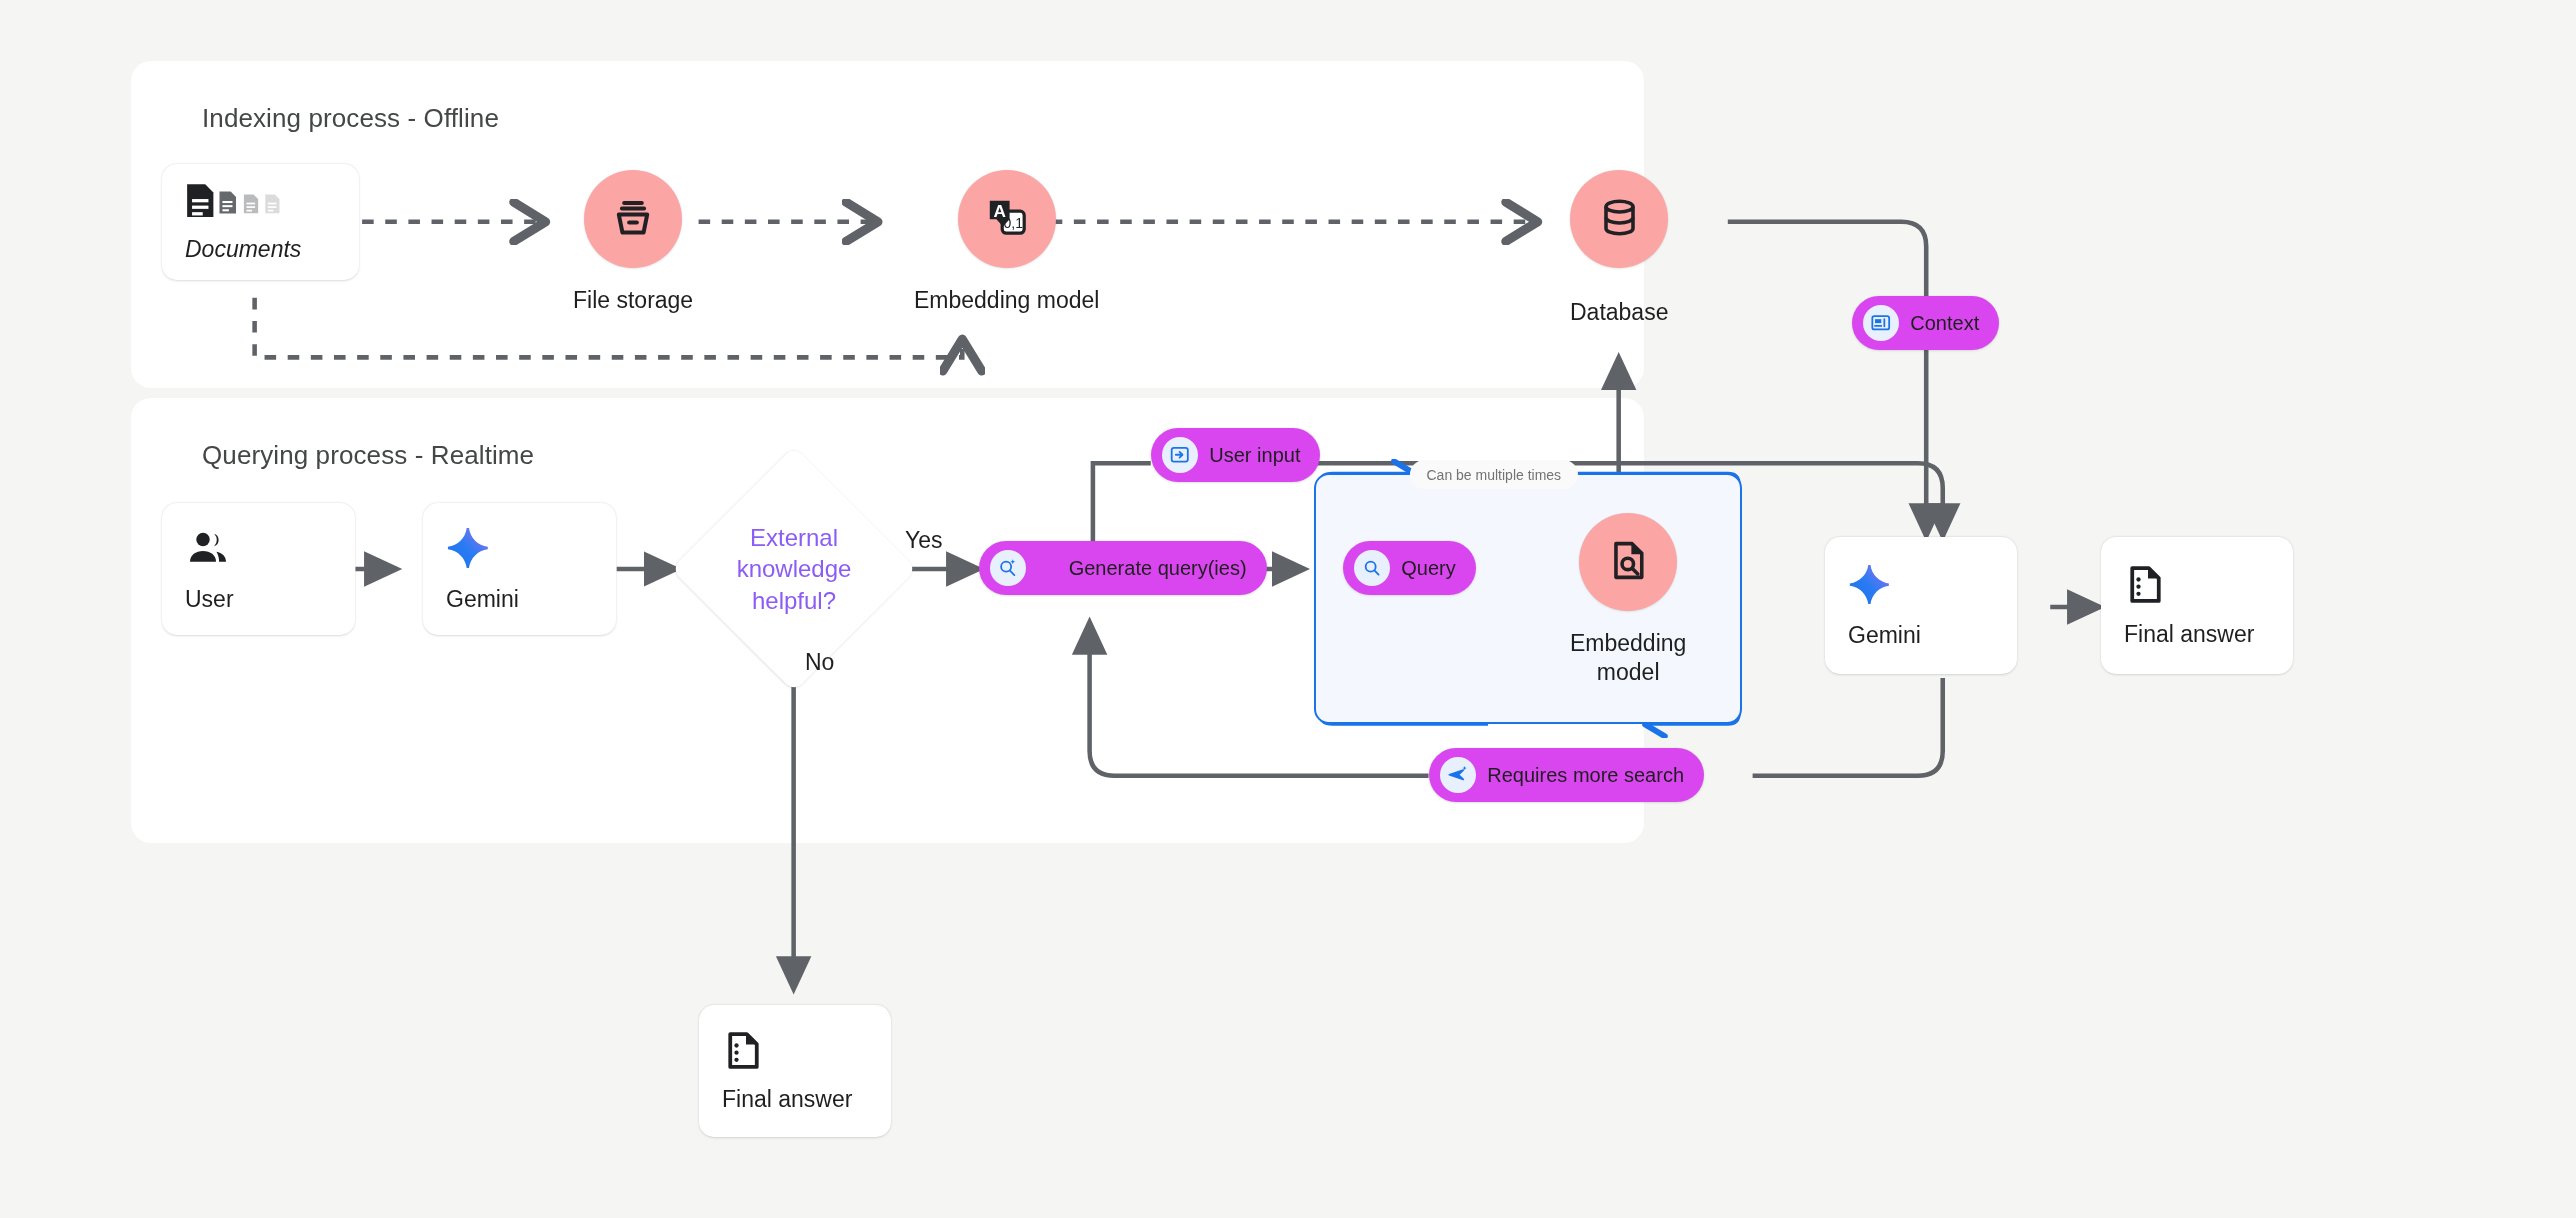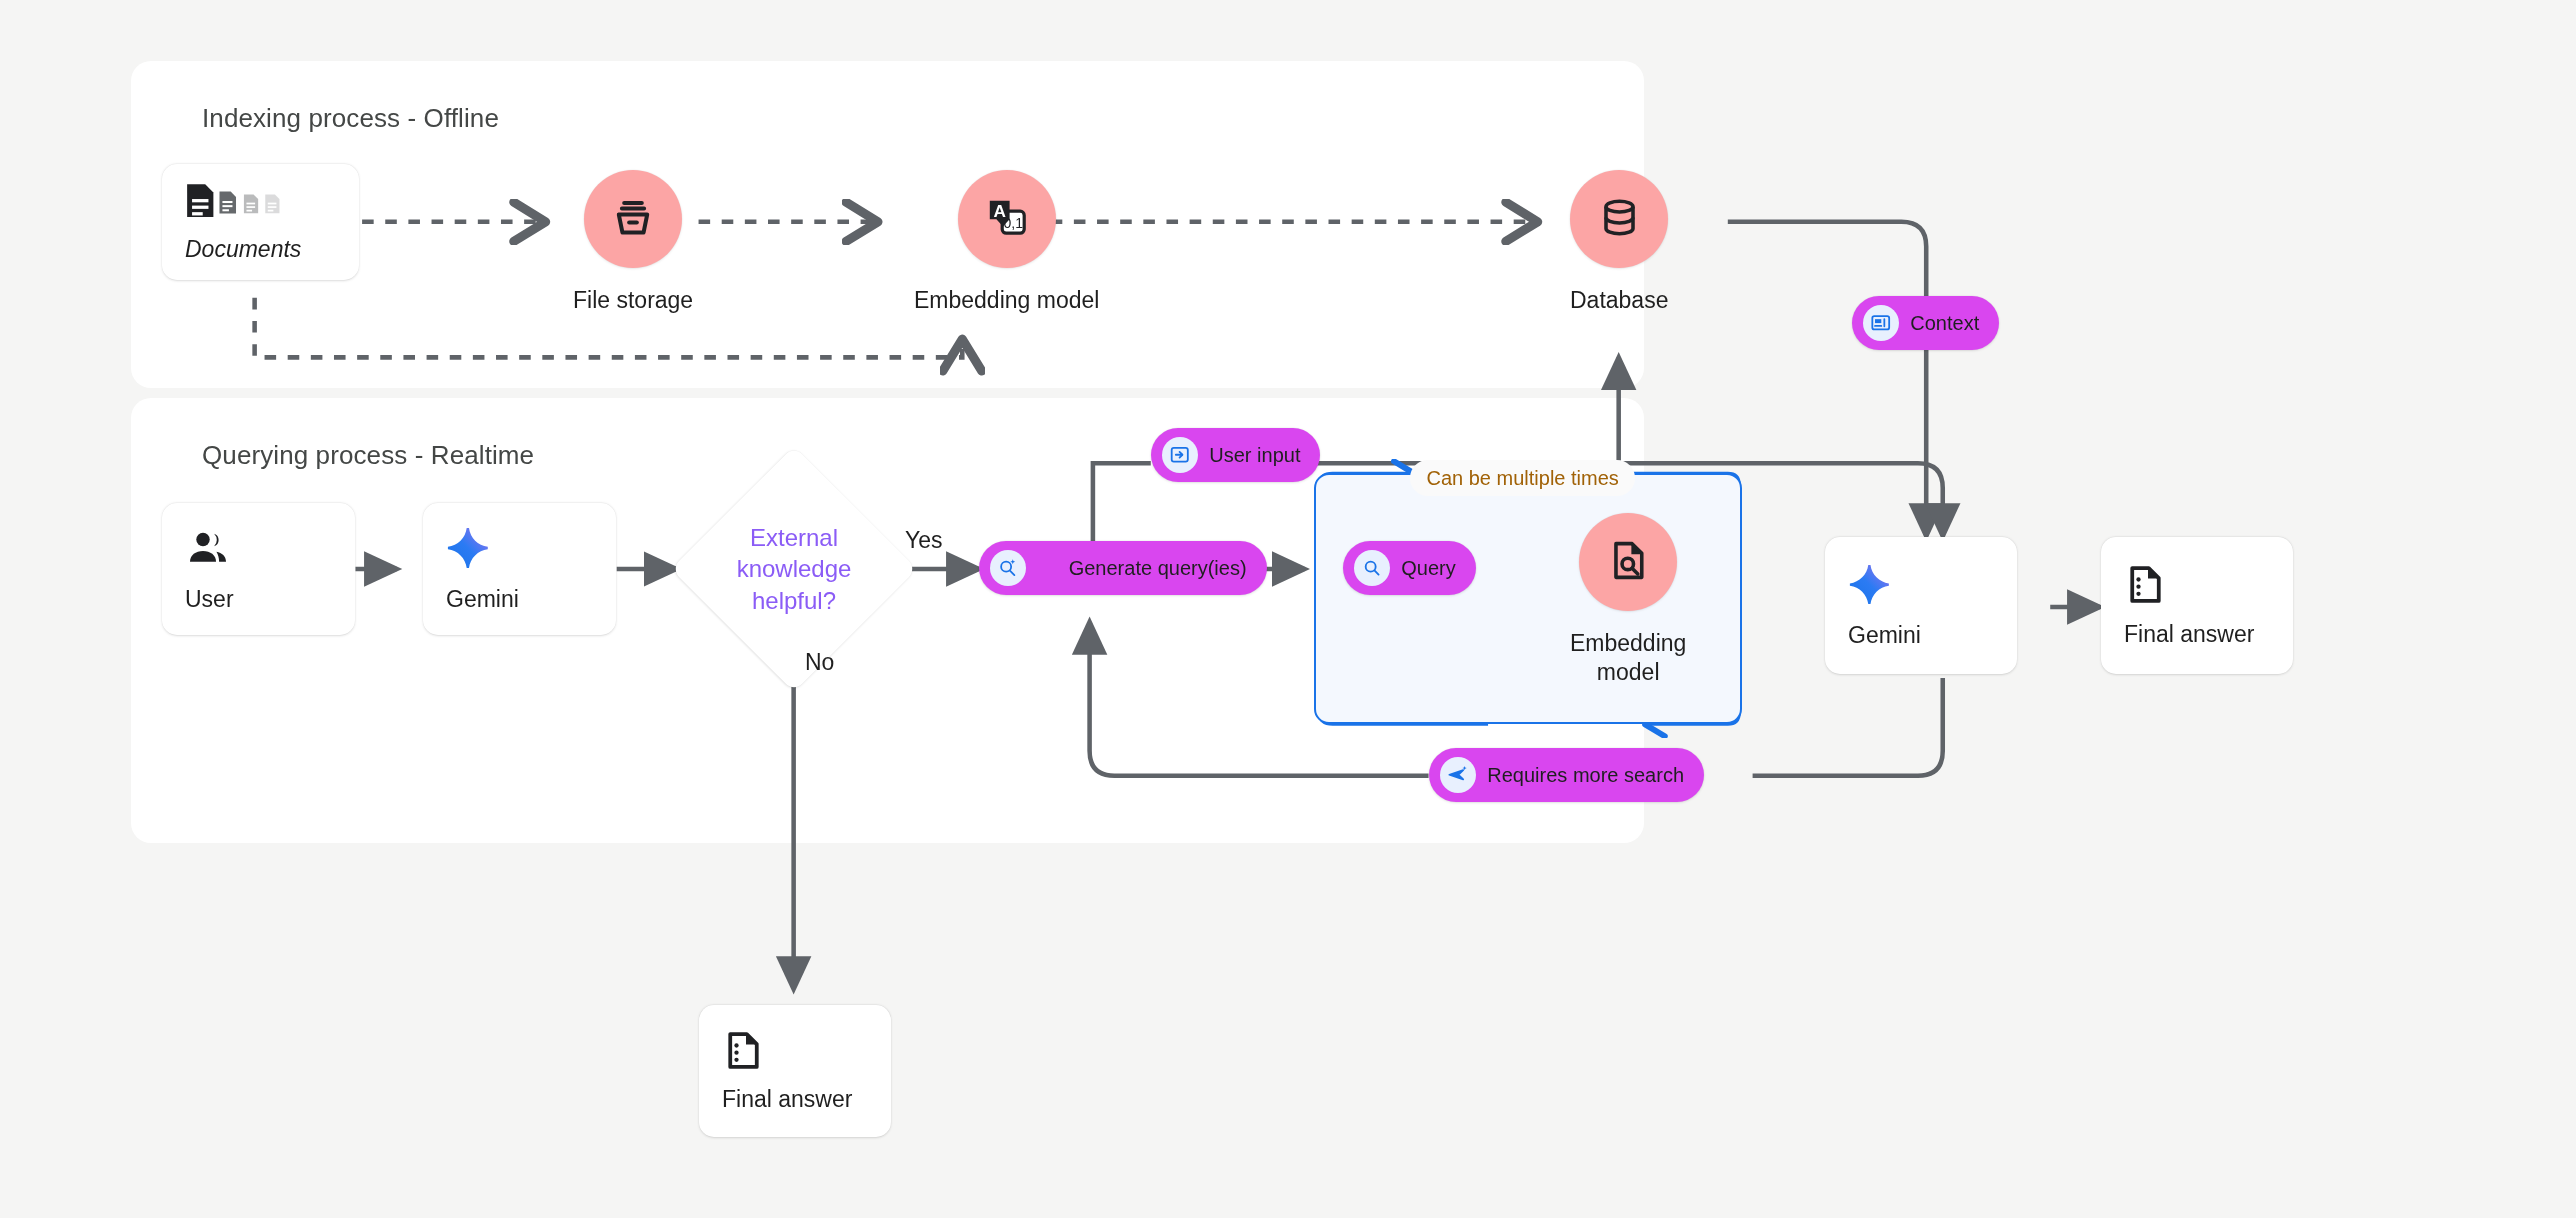--- a/index.html
+++ b/index.html
@@ -65,21 +65,21 @@
     box-shadow: 0 0.8px 2.5px rgba(0,0,0,.13), 0 0 0 0.4px rgba(0,0,0,.035);
     font-size: 20px; color: #1f1f1f; white-space: nowrap;
   }
   .pill .pill-ico {
     width: 36px; height: 36px; border-radius: 50%;
     background: #e8f0fe;
     display:flex; align-items:center; justify-content:center; flex: 0 0 36px;
   }
   .pill-plain {
     position:absolute; background:#fafafa; border-radius:826px;
-    padding: 6.6px 16.5px; font-size: 20px; color:#a16207; white-space:nowrap;text-align:center;
+    padding: 6.6px 16.5px; font-size: 14px; color:#737373; white-space:nowrap;text-align:center;
   }
 
   
   .diamond-wrap { position: absolute; width: 174px; height: 174px; }
   .diamond-shape {
     position:absolute; inset:0; background:#ffffff;
     transform: rotate(45deg); border-radius: 11.6px;
     box-shadow: 0 0.8px 2.5px rgba(0,0,0,.12), 0 0 0 0.4px rgba(0,0,0,.03);
   }
   .diamond-text {
@@ -220,21 +220,21 @@
           <rect x="9.6" y="8.6" width="11" height="11" rx="2" fill="#fff" stroke="#202124" stroke-width="1.6"></rect>
           <text x="15.1" y="17.2" font-family="Liberation Sans, sans-serif" font-size="7" fill="#202124" text-anchor="middle">0,1</text>
           <path d="M3.4 3.4h9.9v9.2l-3.3 3.6-3.3-3.6H3.4z" fill="#202124"></path>
           <text x="8.4" y="11.6" font-family="Liberation Sans, sans-serif" font-size="8.6" font-weight="bold" fill="#fff" text-anchor="middle">A</text>
         </svg>
       </span>
     </div>
     <div class="circle-label">Embedding model</div>
   </div>
 
-  <div class="circle-node" style="left:1570px; top:170px;">
+  <div class="circle-node" style="left:1570px; top:170px;gap:12px;">
     <div class="circle">
       <span>
         <svg width="45" height="45" viewBox="0 0 24 24" fill="none" stroke="#202124" stroke-width="1.9">
           <ellipse cx="12" cy="6.2" rx="7.2" ry="2.9"></ellipse>
           <path d="M4.8 6.2v11.6c0 1.6 3.2 2.9 7.2 2.9s7.2-1.3 7.2-2.9V6.2"></path>
           <path d="M4.8 12c0 1.6 3.2 2.9 7.2 2.9s7.2-1.3 7.2-2.9"></path>
         </svg>
       </span>
     </div>
     <div class="circle-label">Database</div>

